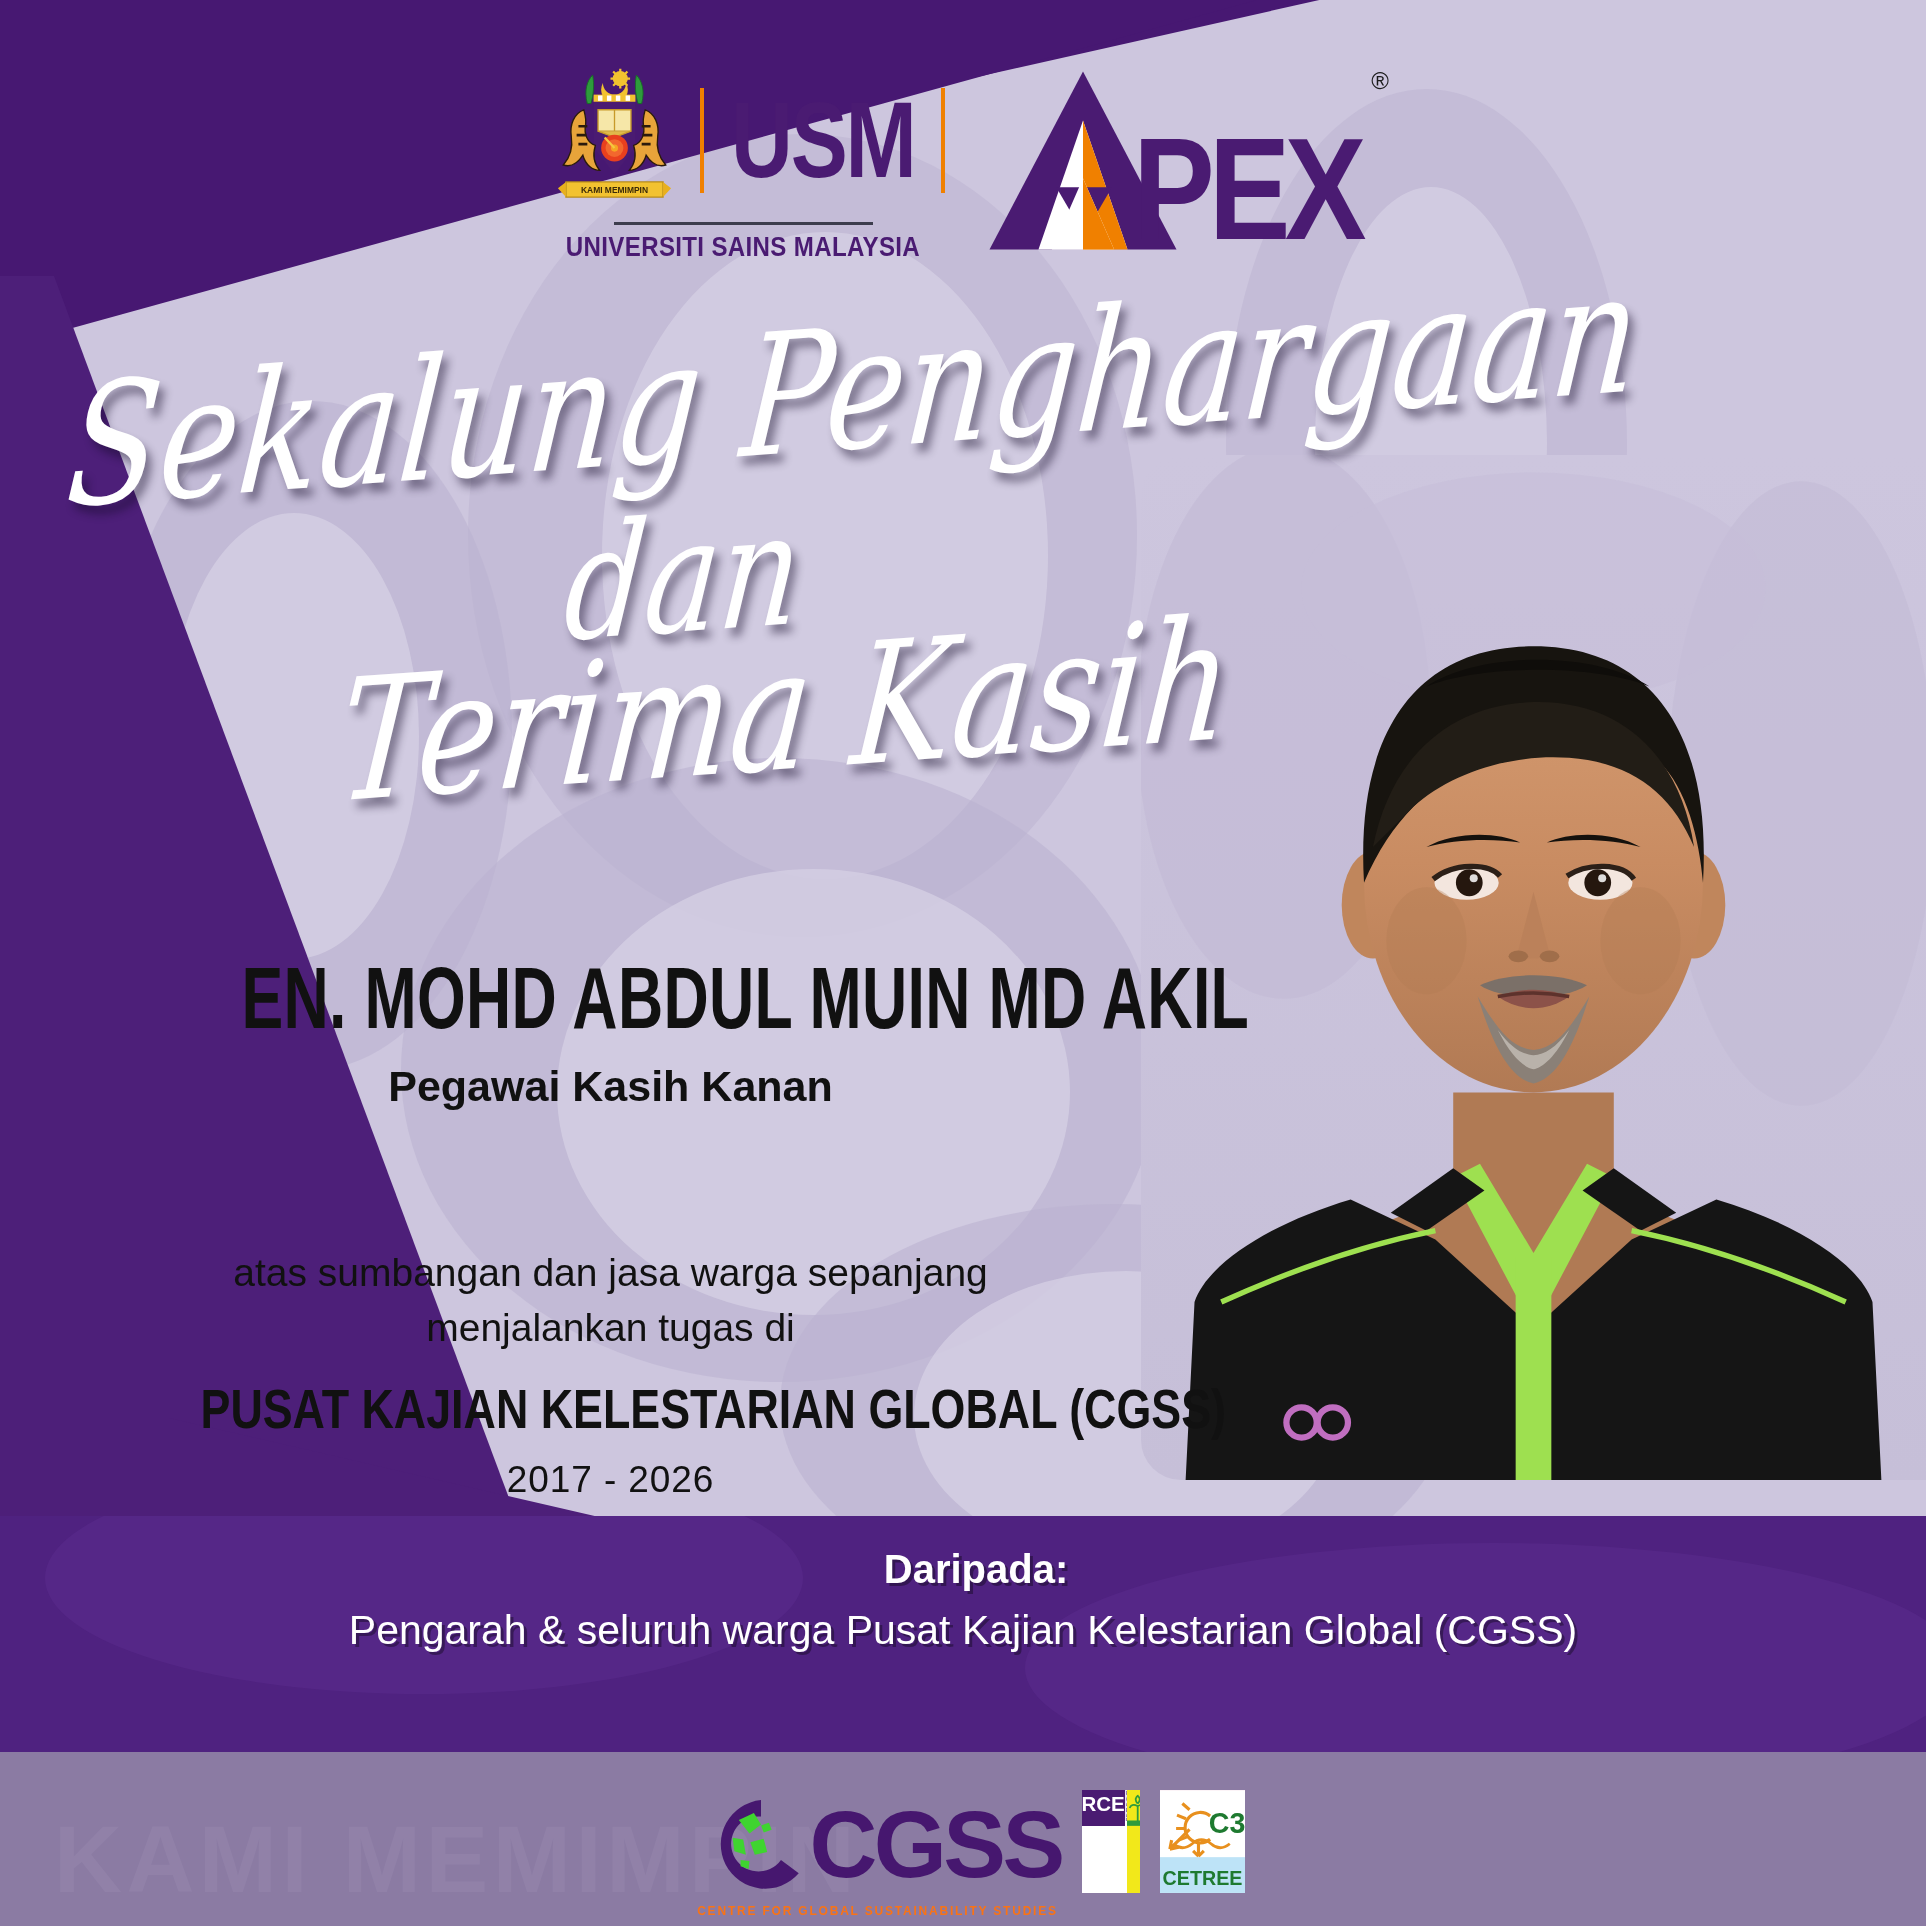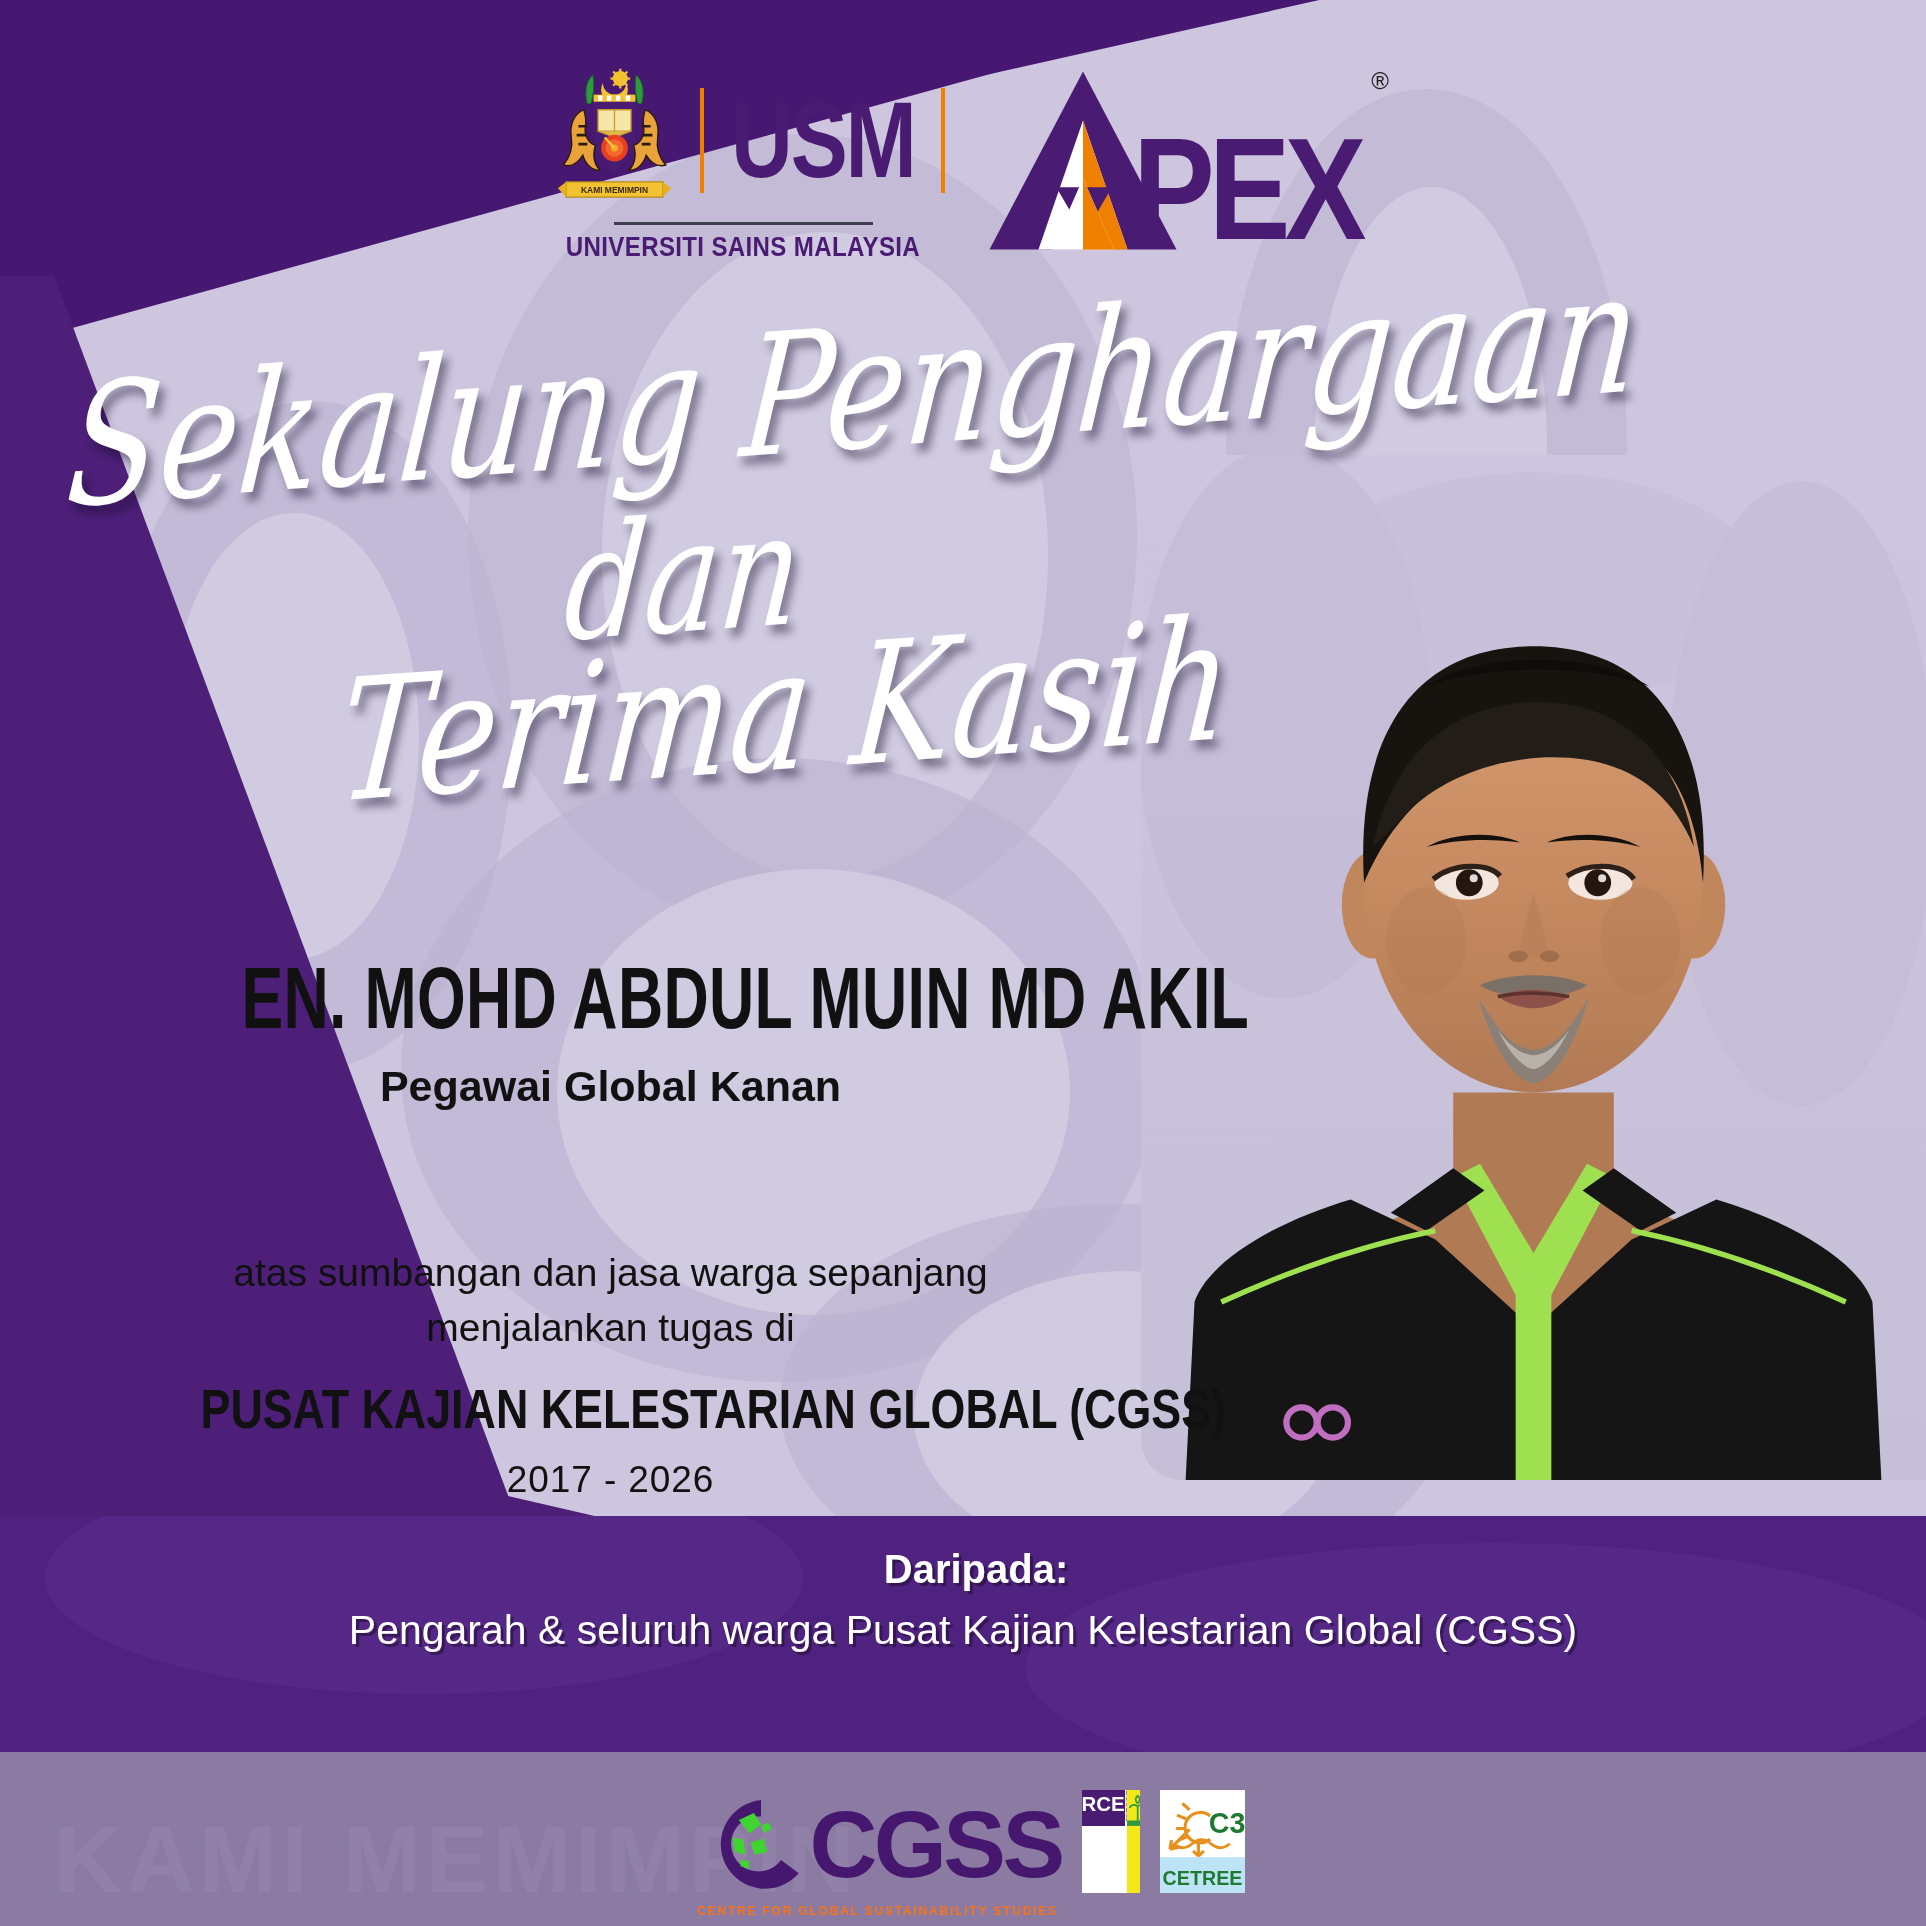--- a/index.html
+++ b/index.html
@@ -319,21 +319,21 @@
       <span class="reg">®</span>
     </div>
   </div>
 
   <div class="script" id="t1">Sekalung Penghargaan</div>
   <div class="script" id="t2">dan</div>
   <div class="script" id="t3">Terima Kasih</div>
 
   <div class="body-col">
     <div class="name">EN. MOHD ABDUL MUIN MD AKIL</div>
-    <div class="role">Pegawai Global Kanan</div>
+    <div class="role">Pegawai Kasih Kanan</div>
     <div class="desc">
       <div>atas sumbangan dan jasa warga sepanjang</div>
       <div>menjalankan tugas di</div>
     </div>
     <div class="org">PUSAT KAJIAN KELESTARIAN GLOBAL (CGSS)</div>
     <div class="years">2017 - 2026</div>
   </div>
 
   <div class="bottom-band">
     <div class="bb-swirl" style="left:45px;top:-54px;width:758px;height:232px;"></div>

